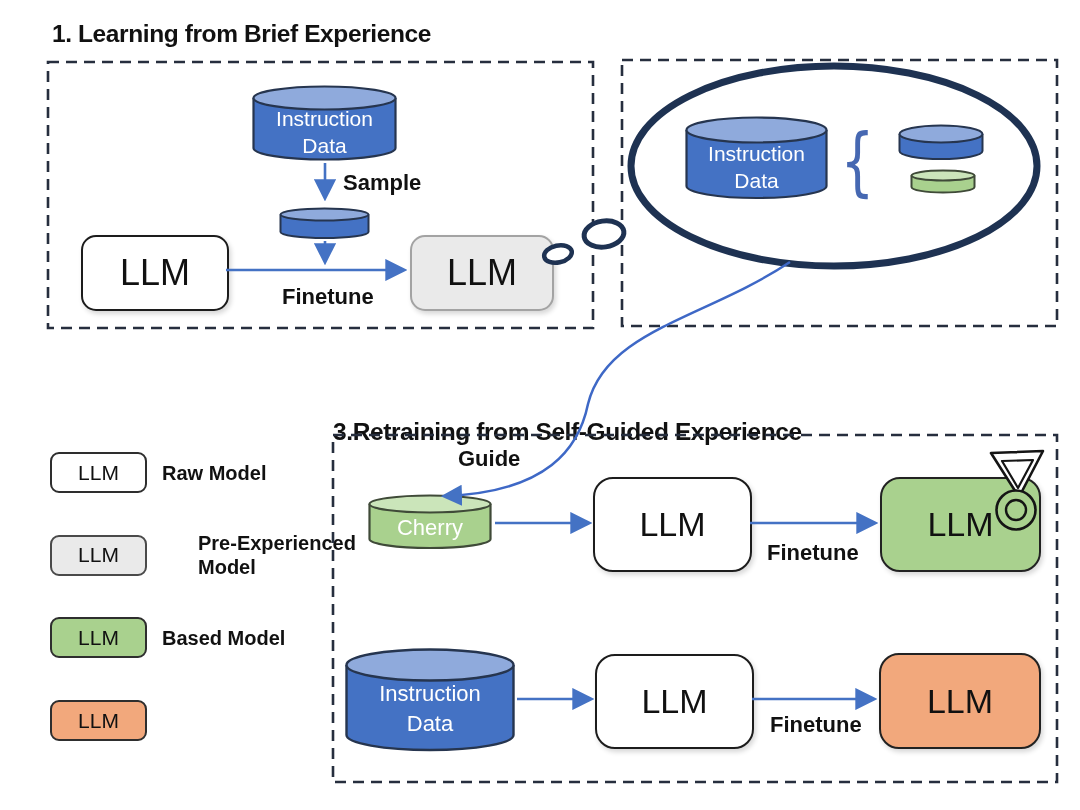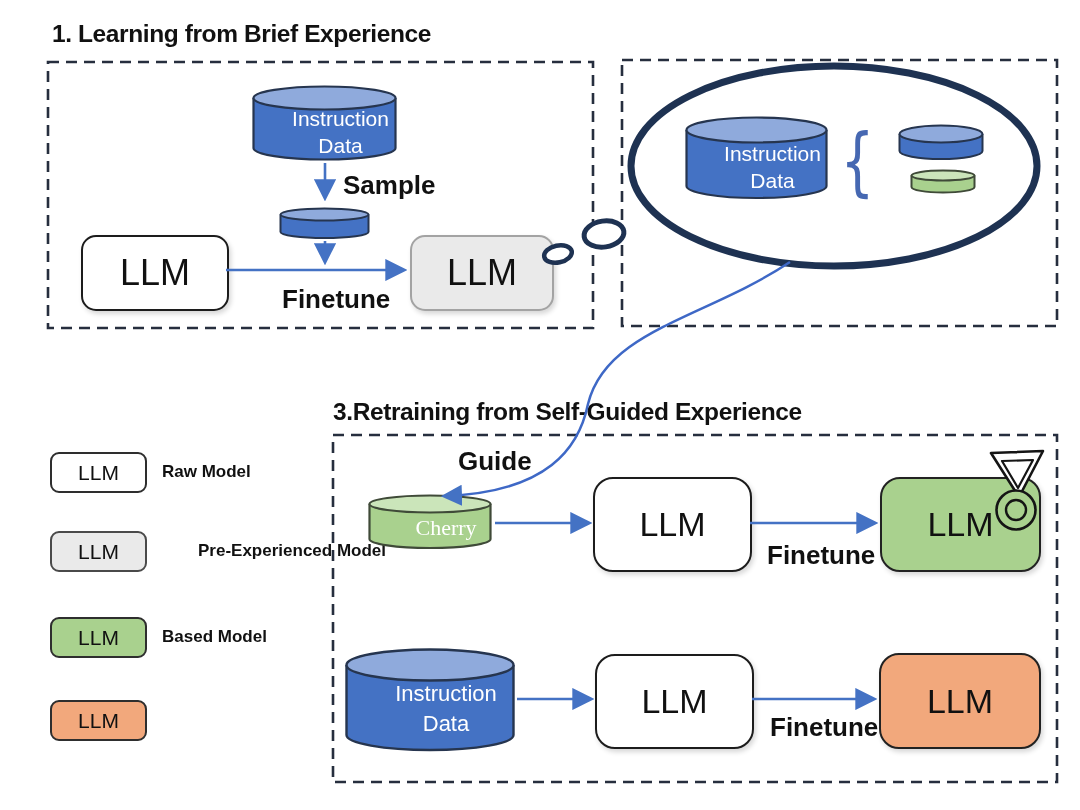--- a/index.html
+++ b/index.html
@@ -10,49 +10,49 @@
   .title{position:absolute;font-weight:bold;font-size:24.5px;letter-spacing:-0.4px;z-index:1;white-space:nowrap;}
   .llm-box{
     position:absolute;display:flex;align-items:center;justify-content:center;
     border:2.5px solid #1c1c1c;border-radius:15px;background:#fff;
     font-size:36px;color:#111;z-index:2;box-shadow:2px 3px 5px rgba(0,0,0,0.16);
   }
   .llm-box.big{border-radius:20px;font-size:34px;}
   .llm-box.pre{background:#EAEAEA;border-color:#A3A3A3;}
   .llm-box.cherry{background:#A9D18E;border-color:#222;}
   .llm-box.baseline{background:#F2A87C;border-color:#222;}
-  .flabel{position:absolute;font-weight:bold;font-size:26px;z-index:4;white-space:nowrap;}
+  .flabel{position:absolute;font-weight:bold;font-size:22px;z-index:4;white-space:nowrap;}
   .cyl{position:absolute;z-index:3;}
   .cyl svg{position:absolute;left:0;top:0;overflow:visible;}
   .cyl-text{
     position:absolute;left:0;width:100%;text-align:center;color:#fff;
-    font-size:21px;line-height:1.27;z-index:4;padding-left:16px;
+    font-size:21px;line-height:1.27;z-index:4;
   }
   .legend-row{position:absolute;left:50px;display:flex;align-items:center;gap:15px;z-index:2;}
   .chip{
     width:93px;height:37px;flex:none;display:flex;align-items:center;justify-content:center;
     border:2.3px solid #2e2e2e;border-radius:9px;font-size:21px;background:#fff;
   }
   .chip.pre{background:#EAEAEA;border-color:#4a4a4a;}
   .chip.cherry{background:#A9D18E;}
   .chip.baseline{background:#F2A87C;}
-  .legend-label{font-weight:bold;font-size:17px;line-height:1.2;}
+  .legend-label{font-weight:bold;font-size:20px;line-height:1.2;}
   .overlay{position:absolute;left:0;top:0;z-index:5;pointer-events:none;}
   .brace{
     position:absolute;z-index:3;font-size:74px;color:#4668B2;line-height:1;
     transform:scaleX(0.72);transform-origin:center;font-family:"DejaVu Sans",sans-serif;
   }
 </style>
 </head>
 <body>
 
 <div class="canvas">
 
   <div class="title" style="left:52px;top:20px;">1. Learning from Brief Experience</div>
-  <div class="title" style="left:333px;top:398px;">3.Retraining from Self-Guided Experience</div>
+  <div class="title" style="left:333px;top:418px;">3.Retraining from Self-Guided Experience</div>
 
   <div class="cyl" style="left:252px;top:85px;width:145px;height:76px;">
     <svg width="145" height="76" viewBox="0 0 145 76">
       <path d="M1.5,13 L1.5,63 A71,11.5 0 0 0 143.5,63 L143.5,13" fill="#4472C4" stroke="#26354F" stroke-width="2.2"></path>
       <ellipse cx="72.5" cy="13" rx="71" ry="11.5" fill="#8FAADC" stroke="#26354F" stroke-width="2.2"></ellipse>
     </svg>
     <div class="cyl-text" style="top:21px;">
       <div>Instruction</div>
       <div>Data</div>
     </div>
@@ -96,21 +96,21 @@
   </div>
   <div class="cyl" style="left:910px;top:169px;width:66px;height:25px;">
     <svg width="66" height="25" viewBox="0 0 66 25">
       <path d="M1.5,6.5 L1.5,18 A31.5,5.5 0 0 0 64.5,18 L64.5,6.5" fill="#A9D18E" stroke="#3F4A38" stroke-width="2"></path>
       <ellipse cx="33" cy="6.5" rx="31.5" ry="5" fill="#CBE5BA" stroke="#3F4A38" stroke-width="2"></ellipse>
     </svg>
   </div>
 
   <div class="flabel" style="left:458px;top:446px;">Guide</div>
 
-  <div class="cyl" style="left:368px;top:494px;width:124px;height:56px;font-family:Liberation Serif, serif;">
+  <div class="cyl" style="left:368px;top:494px;width:124px;height:56px;">
     <svg width="124" height="56" viewBox="0 0 124 56">
       <path d="M1.5,10 L1.5,45 A60.5,9 0 0 0 122.5,45 L122.5,10" fill="#A9D18E" stroke="#3F4A38" stroke-width="2.2"></path>
       <ellipse cx="62" cy="10" rx="60.5" ry="8.5" fill="#CBE5BA" stroke="#3F4A38" stroke-width="2.2"></ellipse>
     </svg>
     <div class="cyl-text" style="top:20px;font-size:22px;">
       <div>Cherry</div>
     </div>
   </div>
 
   <div class="llm-box big" style="left:593px;top:477px;width:155px;height:91px;">

